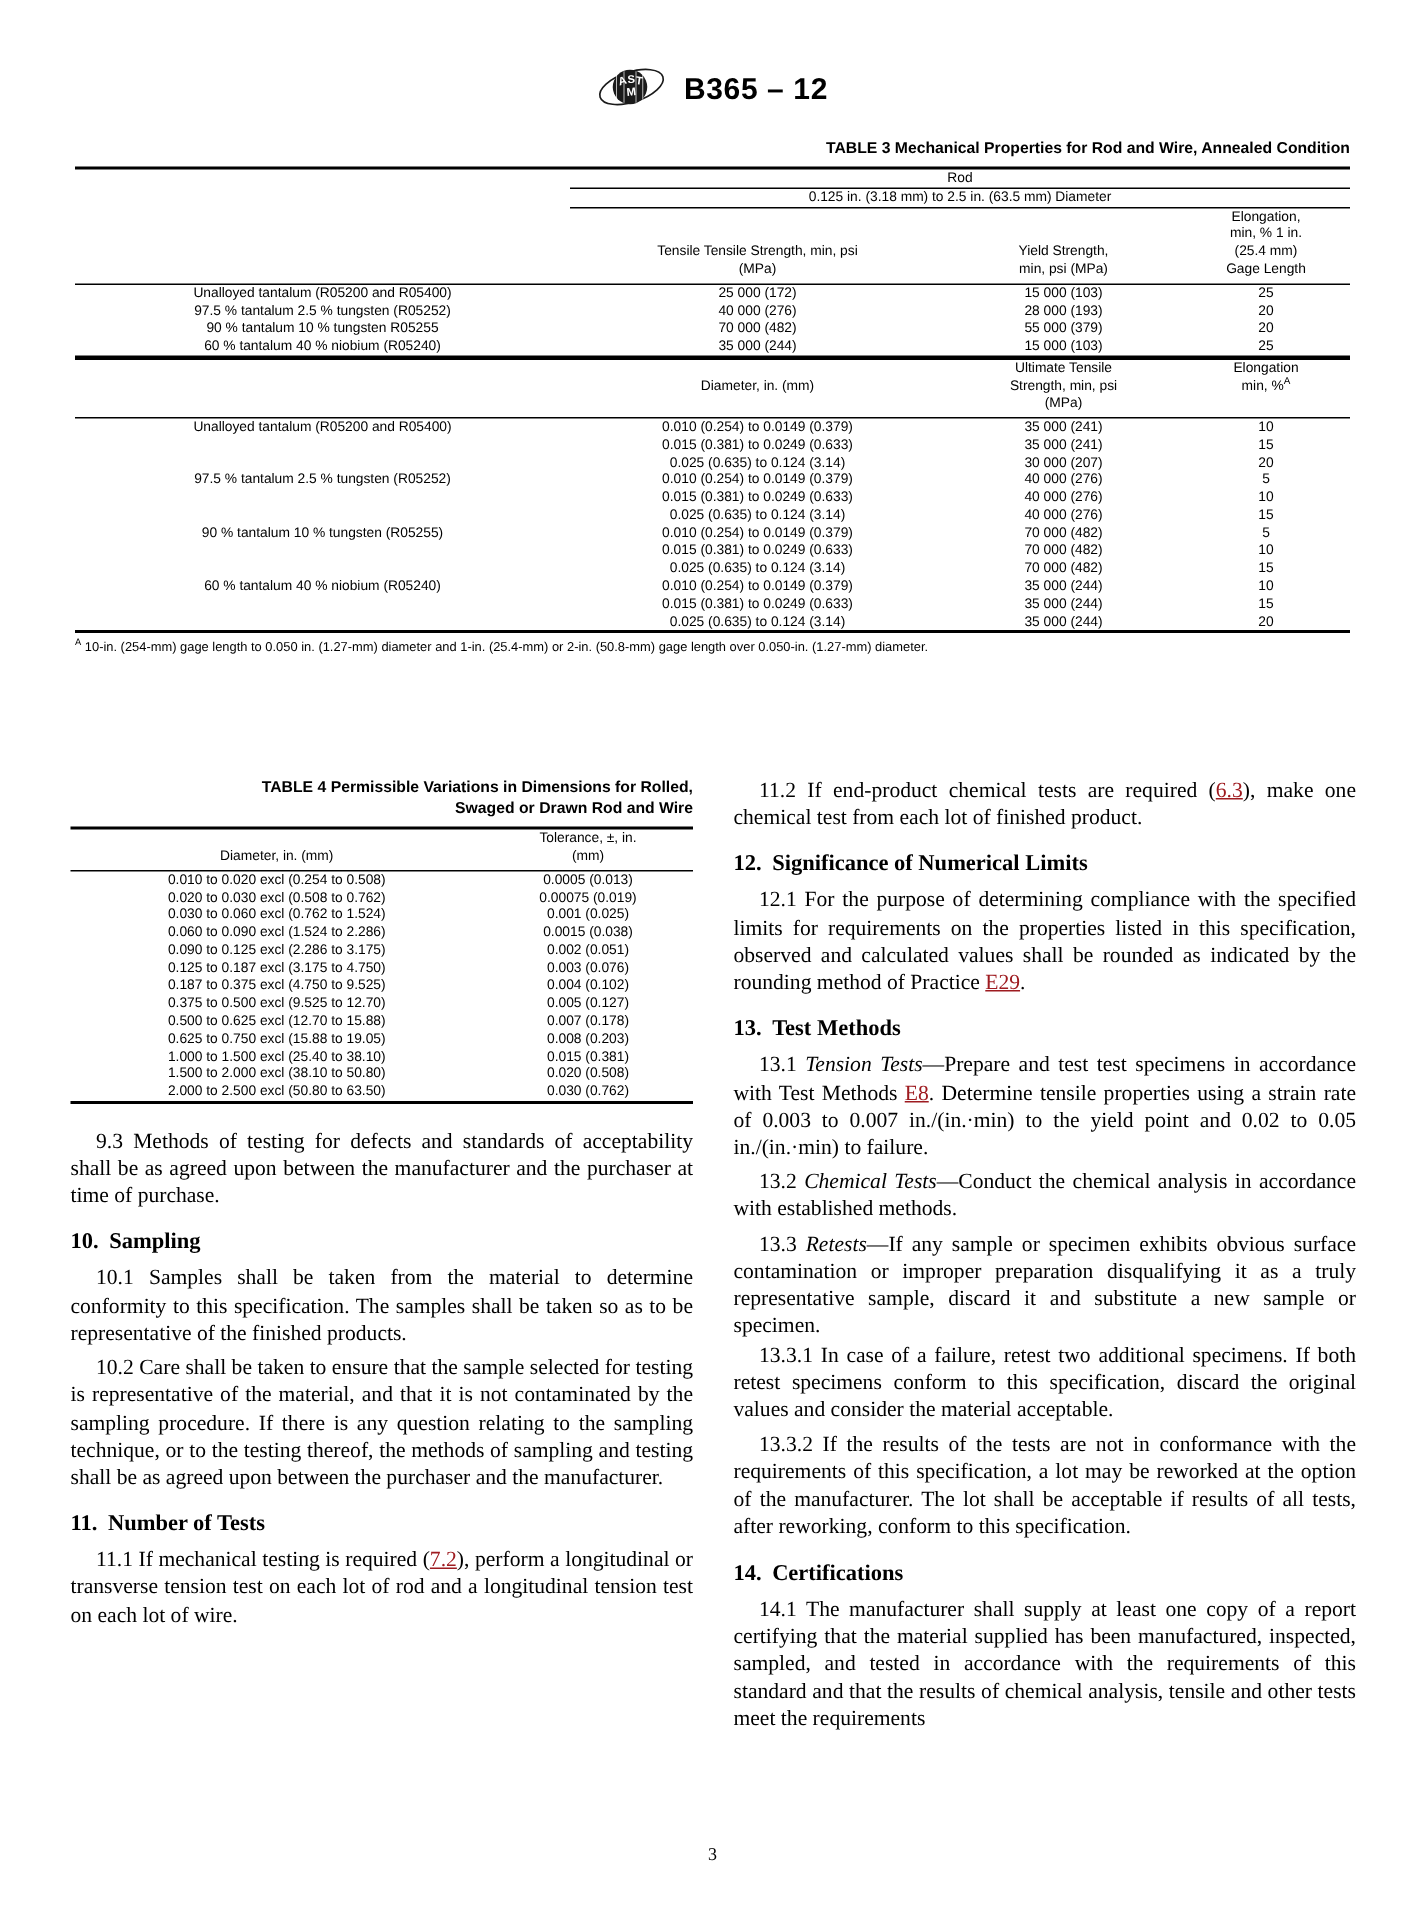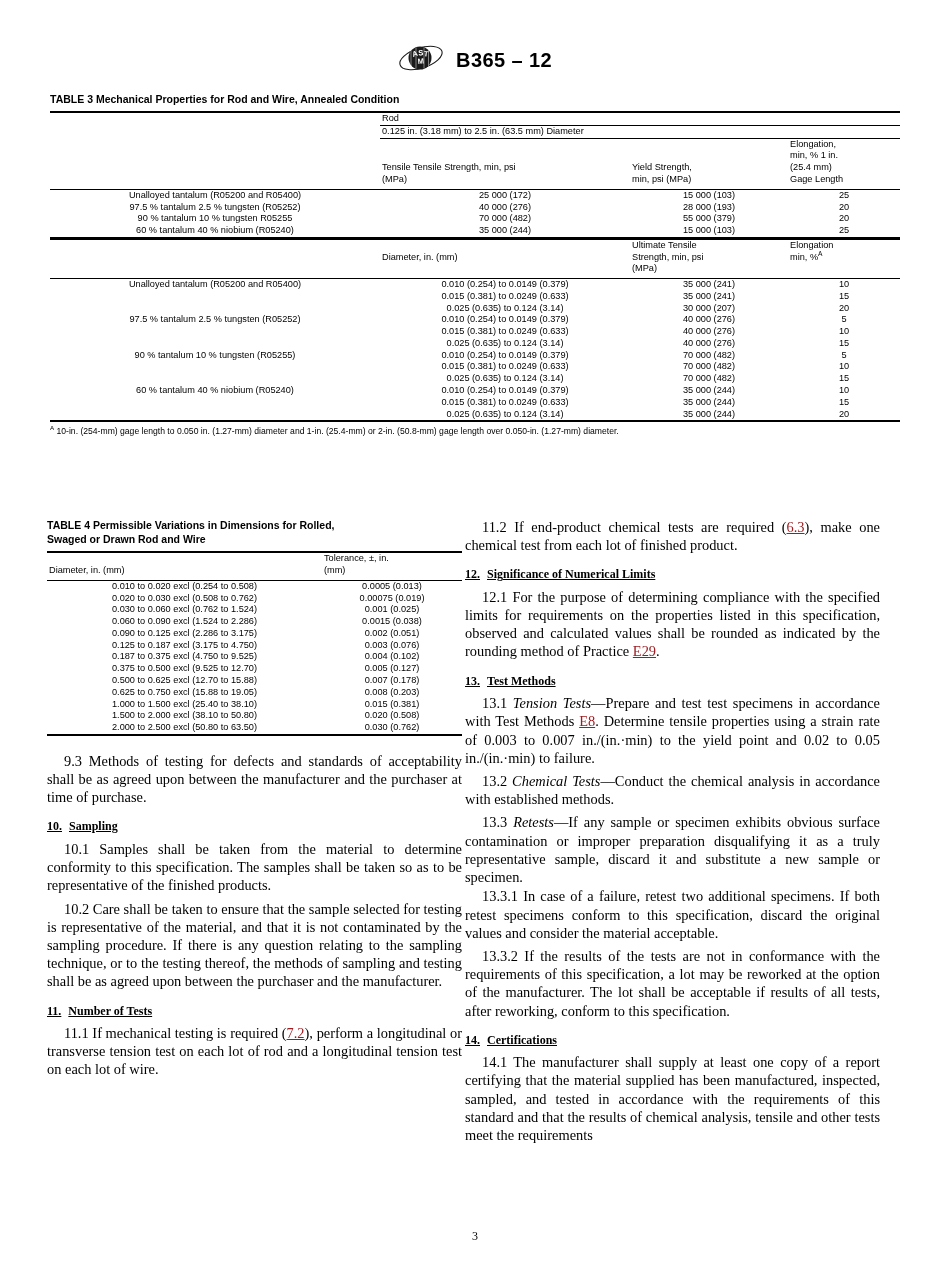--- a/index.html
+++ b/index.html
@@ -48,21 +48,21 @@
   .table3-wrap {
     position: absolute;
     top: 92px;
     left: 50px;
     width: 850px;
   }
   .tbl-caption {
     font-family: "Liberation Sans", "DejaVu Sans", sans-serif;
     font-weight: bold;
     font-size: 10.5px;
-    text-align: left;
+    text-align: right;
     margin-bottom: 5px;
     line-height: 1.35;
   }
   table.astm {
     width: 100%;
     border-collapse: collapse;
     font-family: "Liberation Sans", "DejaVu Sans", sans-serif;
     font-size: 9.2px;
     line-height: 1.28;
   }
@@ -76,42 +76,42 @@
   .rule-botthin { border-bottom: 1px solid #000; }
 
   .c-left   { text-align: center;   padding-left: 6px; }
   .c-center { text-align: center; }
 
   .t3 .col-name { width: 330px; }
   .t3 .col-uts  { width: 250px; }
   .t3 .col-ys   { width: 158px; }
   .t3 .col-el   { width: 112px; }
 
-  .hdr-cell { text-align: left; padding: 1px 2px; }
+  .hdr-cell { text-align: center; padding: 1px 2px; }
   .spacer-row td { height: 3px; }
 
   .tbl-footnote {
     font-family: "Liberation Sans", "DejaVu Sans", sans-serif;
     font-size: 8.6px;
     margin-top: 4px;
     line-height: 1.3;
   }
   sup { font-size: 0.72em; vertical-align: super; line-height: 0; }
 
   
   .col-left {
     position: absolute;
     top: 518px;
     left: 47px;
     width: 415px;
   }
   .col-right {
     position: absolute;
     top: 518px;
-    left: 465px;
+    left: 489px;
     width: 415px;
   }
 
   
   .table4-wrap { width: 415px; margin-bottom: 16px; }
   .t4 { font-size: 9.2px; }
   .t4 .col-dia { width: 275px; }
   .t4 .col-tol { width: 140px; }
   .t4 td { padding: 0.3px 2px; }
 
@@ -120,26 +120,25 @@
     margin: 0 0 0 0;
     font-size: 14.4px;
     line-height: 1.265;
     text-align: justify;
     text-indent: 17px;
     -webkit-hyphens: manual;
     hyphens: manual;
   }
   p.body + p.body { margin-top: 5px; }
   h2.sec {
-    font-size: 12px;
+    font-size: 15px;
     font-weight: bold;
     margin: 13px 0 6px 0;
     text-indent: 0;
     line-height: 1.2;
-    text-decoration: underline;
   }
   h2.sec .num { margin-right: 7px; }
   .ref { color: #9e1b20; }
   .ital { font-style: italic; }
 
   
   .page-number {
     position: absolute;
     bottom: 28px;
     left: 0;

